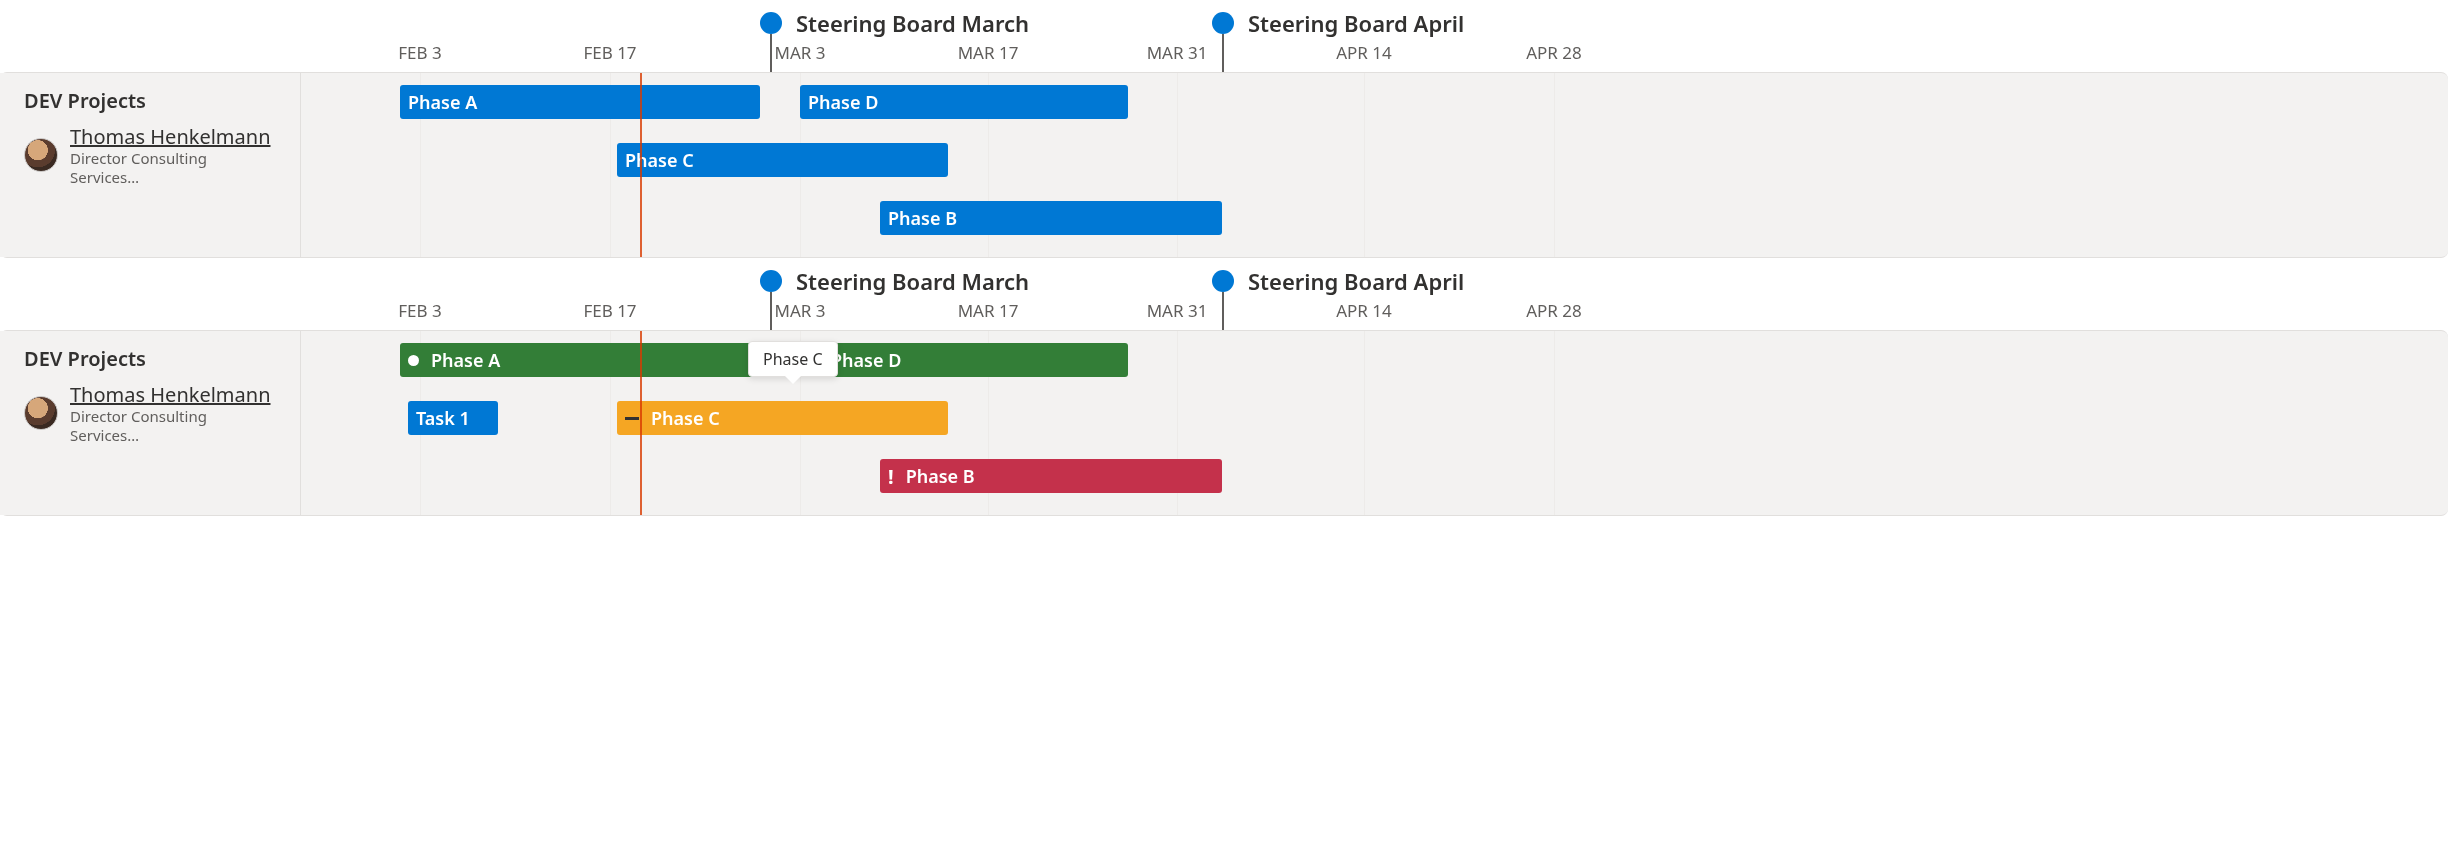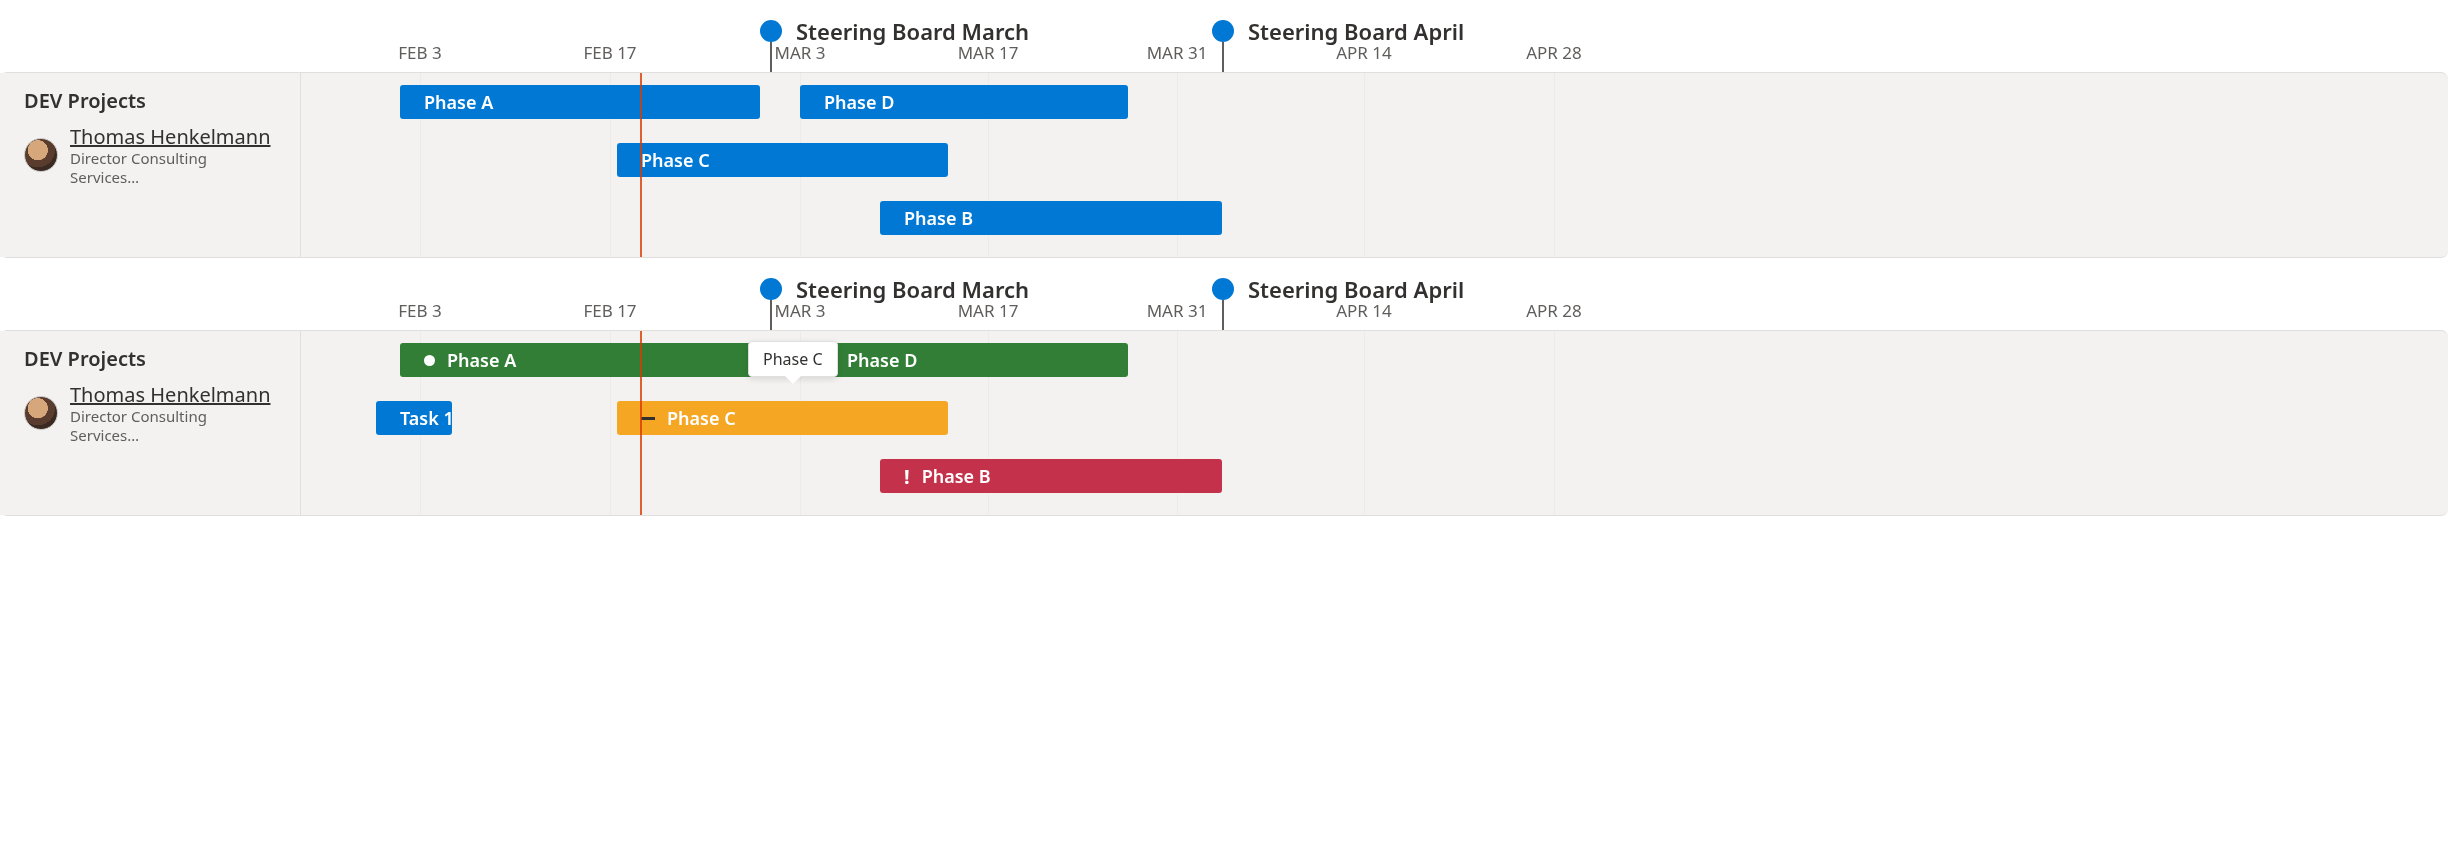--- a/index.html
+++ b/index.html
@@ -23,21 +23,21 @@
     position: absolute;
     bottom: 8px;
     font-size: 17px;
     font-weight: 400;
     color: #605e5c;
     transform: translateX(-50%);
     white-space: nowrap;
   }
   .milestone {
     position: absolute;
-    top: 16px;
+    top: 8px;
     display: flex;
     align-items: center;
     gap: 14px;
     font-size: 22px;
     font-weight: 600;
     color: #323130;
     white-space: nowrap;
   }
   .milestone .pin {
     position: relative;
@@ -112,21 +112,21 @@
   }
   .bar {
     position: absolute;
     height: 34px;
     border-radius: 3px;
     color: #fff;
     font-size: 18px;
     font-weight: 600;
     display: flex;
     align-items: center;
-    padding: 0 24px;
+    padding: 0 8px;
     gap: 12px;
     z-index: 2;
     white-space: nowrap;
   }
   .bar.blue   { background: #0078d4; }
   .bar.green  { background: #337e37; }
   .bar.orange { background: #f5a623; }
   .bar.red    { background: #c4314b; }
   .status-dot    { width: 11px; height: 11px; border-radius: 50%; background: #fff; flex-shrink: 0; }
   .status-dash   { width: 14px; height: 3px; background: #323130; flex-shrink: 0; }
@@ -257,21 +257,21 @@
       <div class="left-border"></div>
       <div class="today-line" style="left: 640px;"></div>
       <div class="bar green" style="left: 400px; width: 360px; top: 12px;">
         <span class="status-dot"></span>
         <span>Phase A</span>
       </div>
       <div class="bar green" style="left: 800px; width: 328px; top: 12px;">
         <span class="status-dot"></span>
         <span>Phase D</span>
       </div>
-      <div class="bar blue" style="left: 376px; width: 76px; top: 70px;">
+      <div class="bar blue" style="left: 408px; width: 90px; top: 70px;">
         <span>Task 1</span>
       </div>
       <div class="bar orange" style="left: 617px; width: 331px; top: 70px;">
         <span class="status-dash"></span>
         <span>Phase C</span>
       </div>
       <div class="bar red" style="left: 880px; width: 342px; top: 128px;">
         <span class="status-bang">!</span>
         <span>Phase B</span>
       </div>

